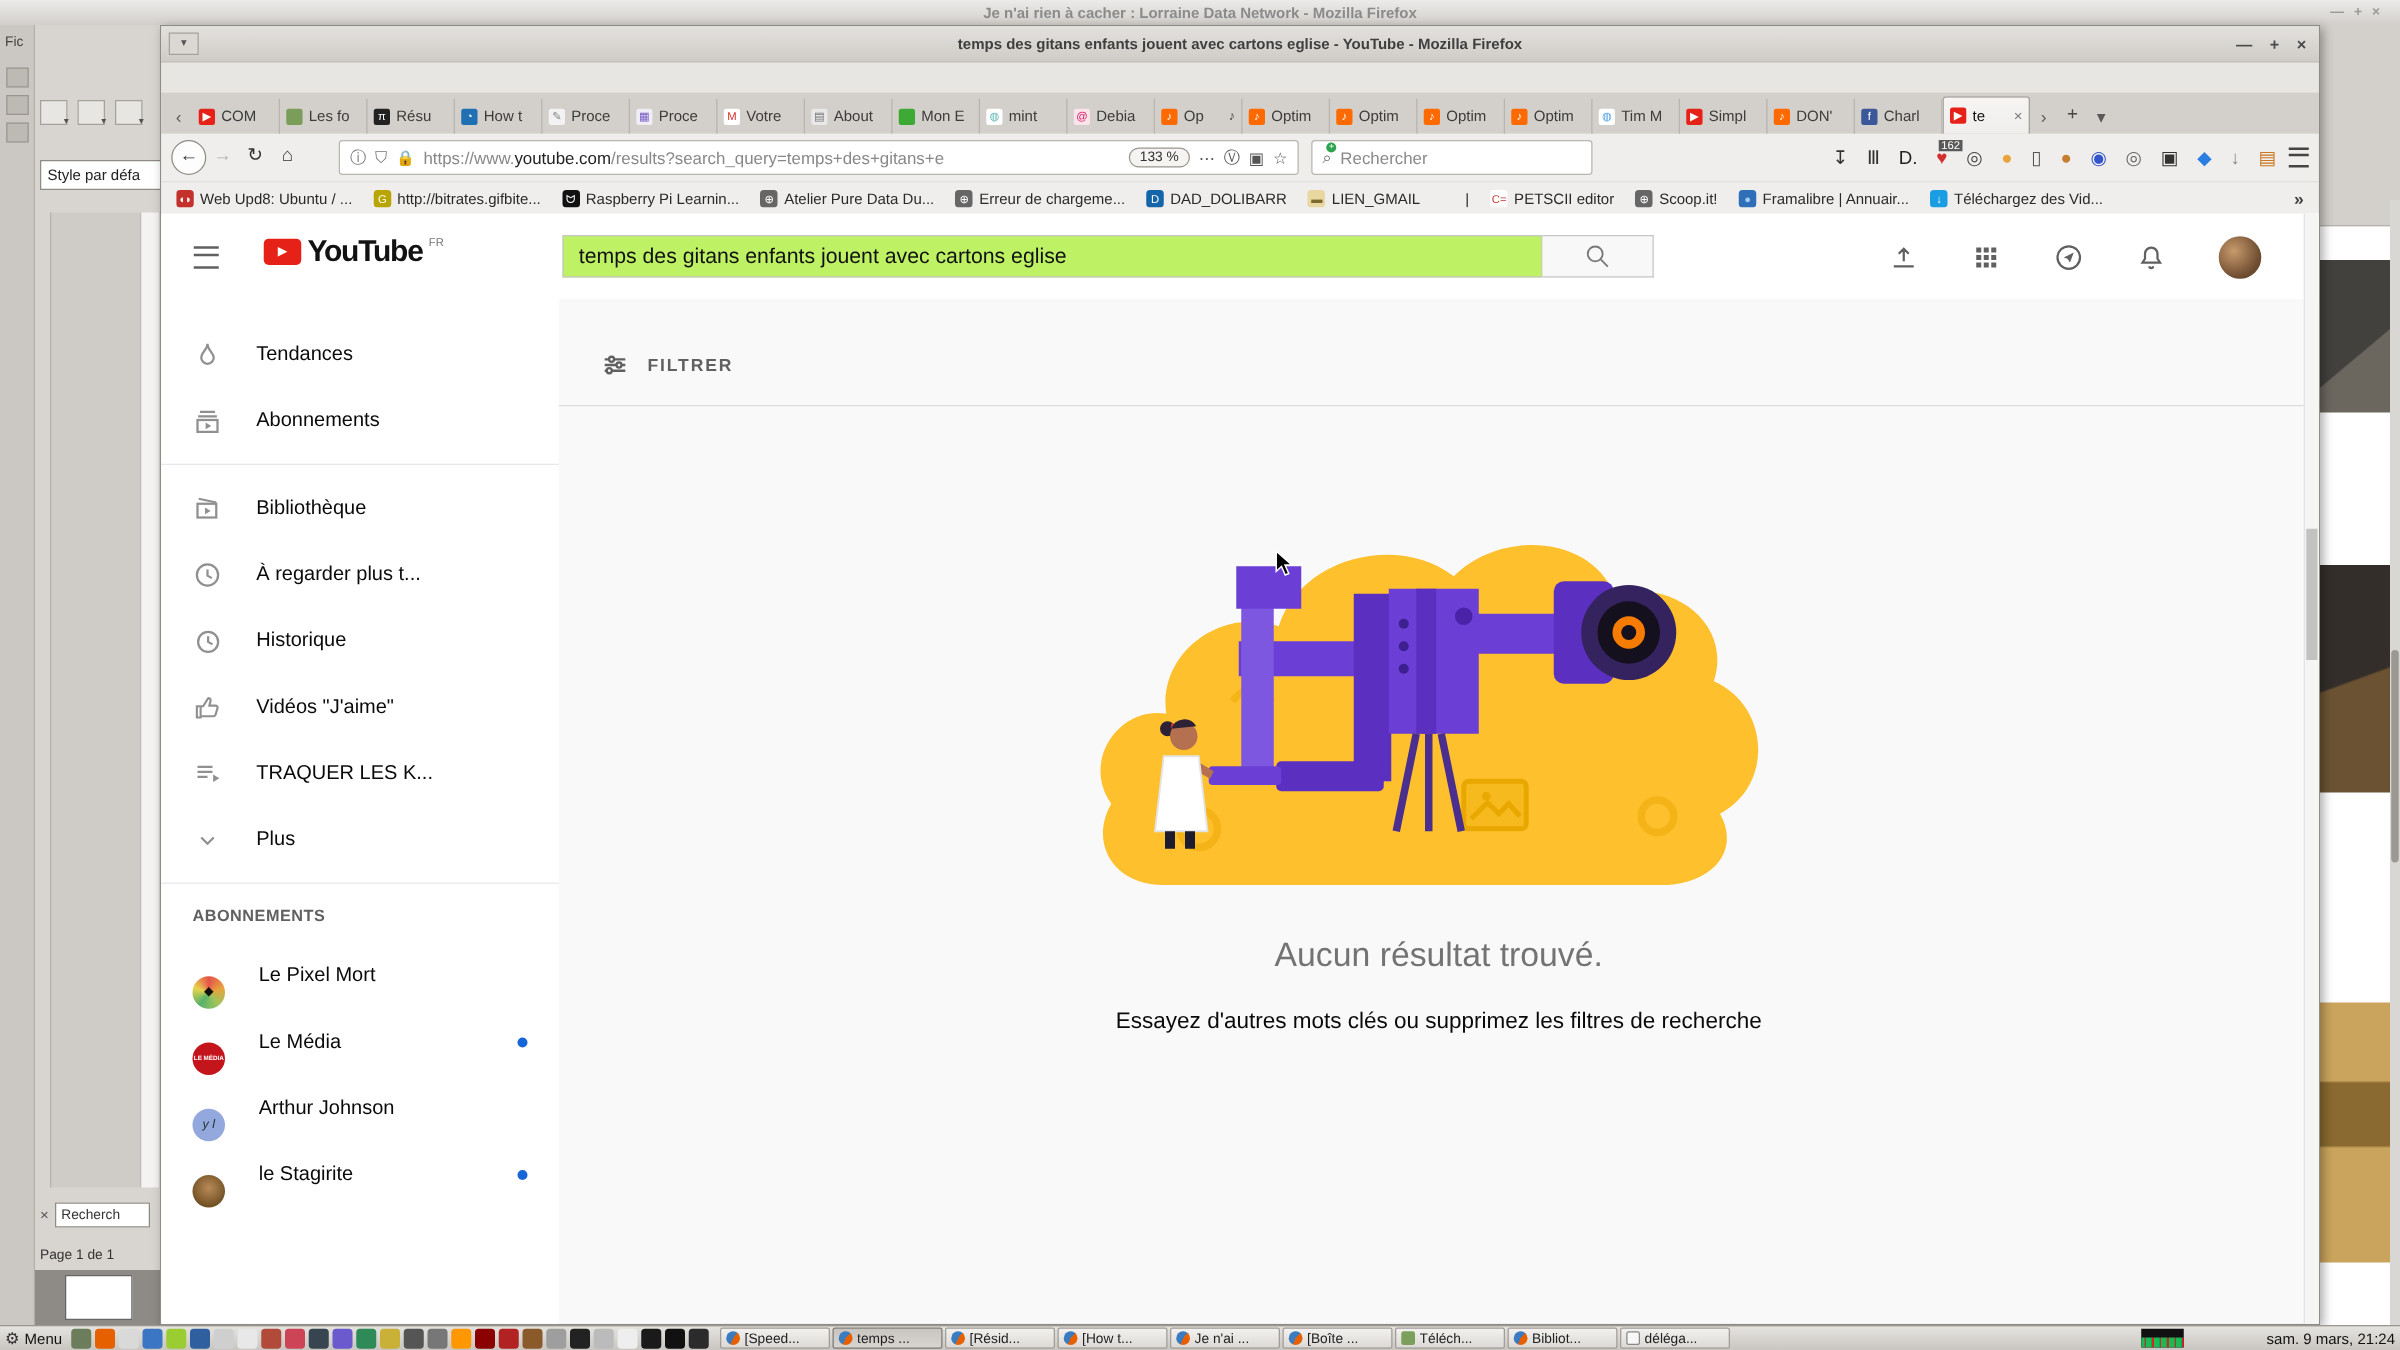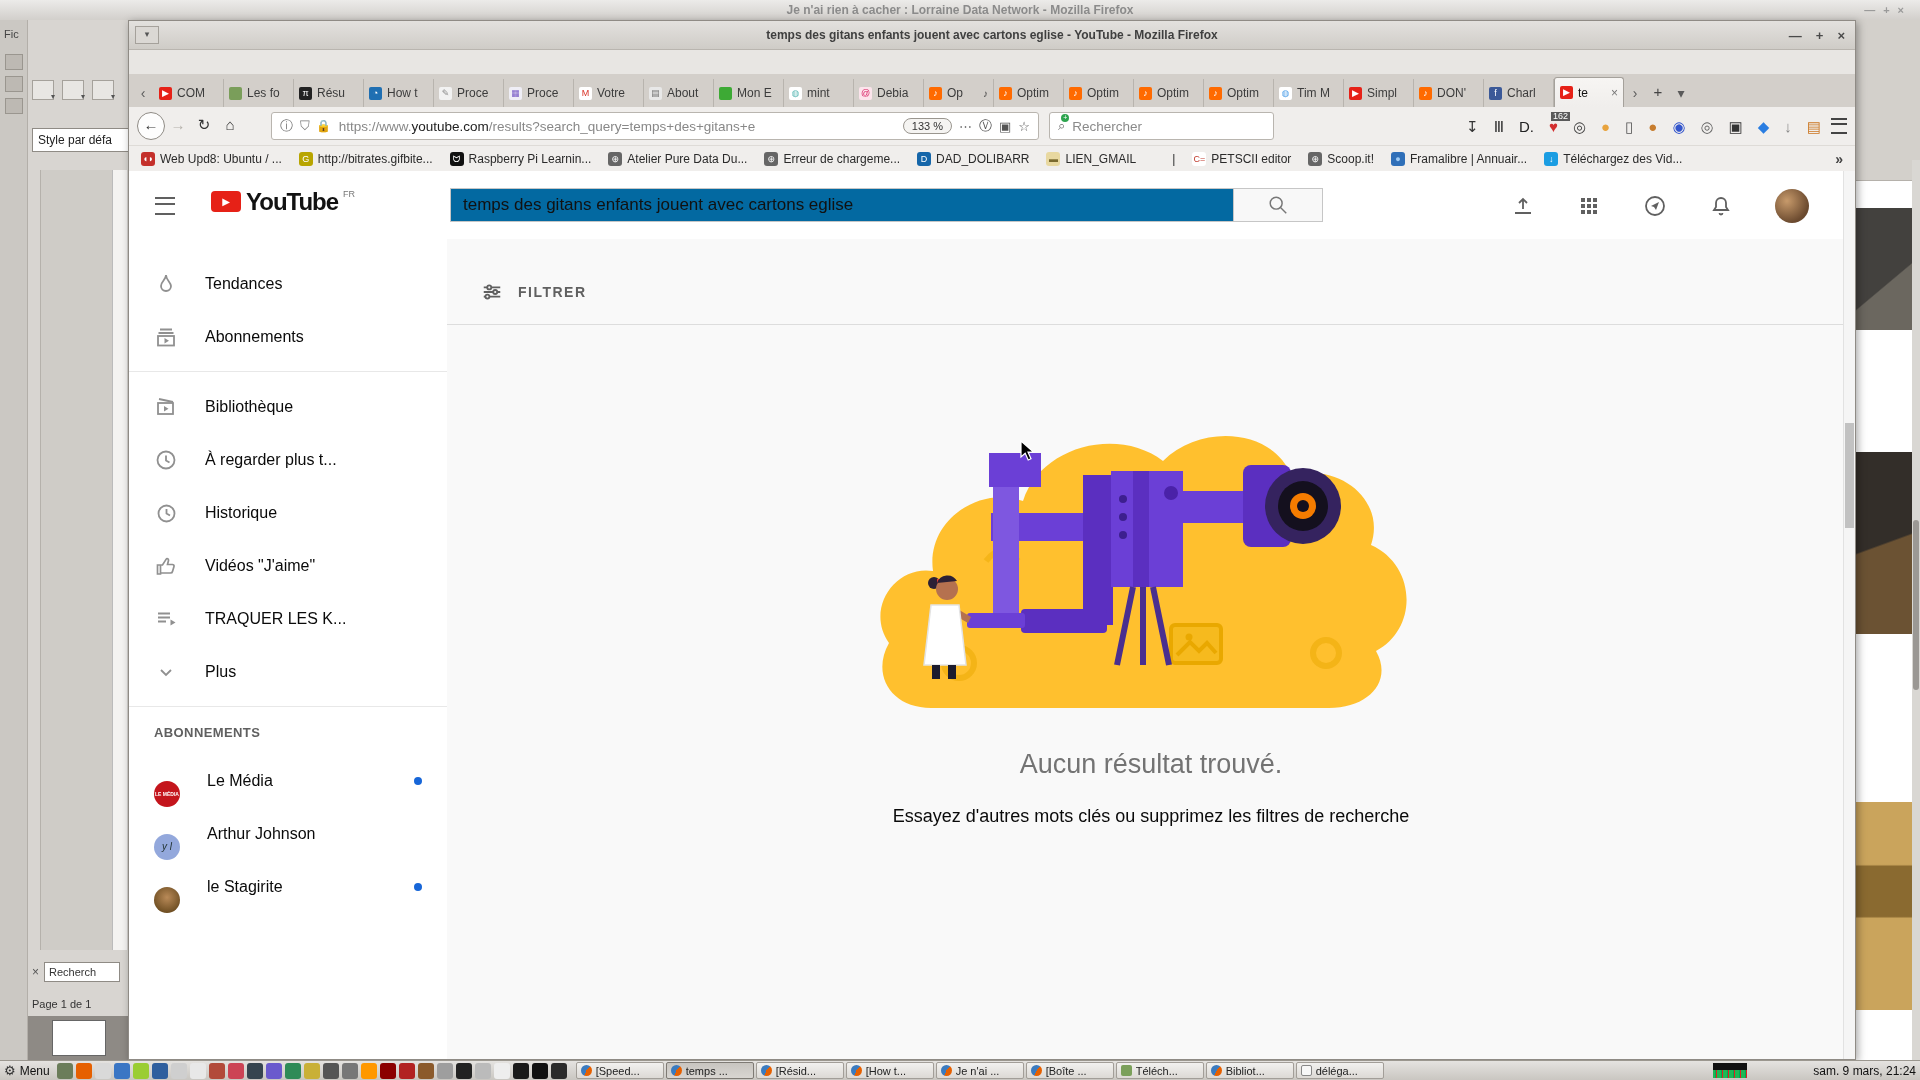--- a/index.html
+++ b/index.html
@@ -105,21 +105,21 @@
   
   .yt{position:absolute;left:0;right:0;top:150px;bottom:0;background:#f9f9f9;}
   .yt-header{position:absolute;left:0;right:0;top:0;height:68px;background:#fff;}
   .yt-burger{position:absolute;left:26px;top:26px;width:20px;height:14px;border-top:2px solid #606060;border-bottom:2px solid #606060;}
   .yt-burger:after{content:"";position:absolute;left:0;right:0;top:4px;height:2px;background:#606060;}
   .yt-logo{position:absolute;left:82px;top:20px;display:flex;align-items:flex-start;gap:5px;}
   .yt-play{width:30px;height:21px;background:#e62117;border-radius:4px;color:#fff;font-size:10px;text-align:center;line-height:21px;}
   .yt-word{font-size:24px;font-weight:bold;letter-spacing:-1px;color:#121212;line-height:21px;}
   .yt-fr{font-size:9px;color:#777;margin-top:-2px;}
   .yt-search{position:absolute;left:321px;top:17px;width:873px;height:34px;display:flex;}
-  .yt-input{flex:1;border:1px solid #c6c6c6;background:#0369a1;font-size:17px;color:#111;display:flex;align-items:center;
+  .yt-input{flex:1;border:1px solid #c6c6c6;background:#bef264;font-size:17px;color:#111;display:flex;align-items:center;
     padding-left:12px;white-space:nowrap;overflow:hidden;}
   .yt-sbtn{width:88px;border:1px solid #c6c6c6;border-left:none;background:#f8f8f8;display:flex;align-items:center;justify-content:center;}
   .yt-actions{position:absolute;right:46px;top:18px;display:flex;align-items:center;gap:42px;}
   .yt-act svg{display:block;}
   .yt-avatar{width:34px;height:34px;border-radius:50%;background:radial-gradient(circle at 35% 35%,#c79a6b,#6b4a2f 70%);}
   .yt-body{position:absolute;left:0;right:0;top:68px;bottom:0;}
   .yt-sidebar{position:absolute;left:0;top:0;bottom:0;width:318px;background:#fff;padding-top:18px;box-sizing:border-box;}
   .sb-item{height:53px;display:flex;align-items:center;gap:27px;padding:0 25px;font-size:16px;color:#0a0a0a;}
   .sb-item svg{flex:none;}
   .sb-div{border-top:1px solid #e8e8e8;margin:8px 0;}
@@ -572,20 +572,25 @@
             <span>TRAQUER LES K...</span>
           </div>
           <div class="sb-item">
             <svg width="24" height="24" viewBox="0 0 24 24" fill="none" stroke="#909090" stroke-width="1.8">
                 <path d="M7 10 l5 5 5-5"></path>
               </svg>
             <span>Plus</span>
           </div>
           <div class="sb-div"></div>
           <div class="subs-h">ABONNEMENTS</div>
+          <div class="sub-item">
+            <span class="sub-av av1"></span>
+            <span>Le Pixel Mort</span>
+
+          </div>
           <div class="sub-item dot">
             <span class="sub-av av2">LE MÉDIA</span>
             <span>Le Média</span>
             <span class="sub-dot"></span>
           </div>
           <div class="sub-item">
             <span class="sub-av av3">y l</span>
             <span>Arthur Johnson</span>
 
           </div>

